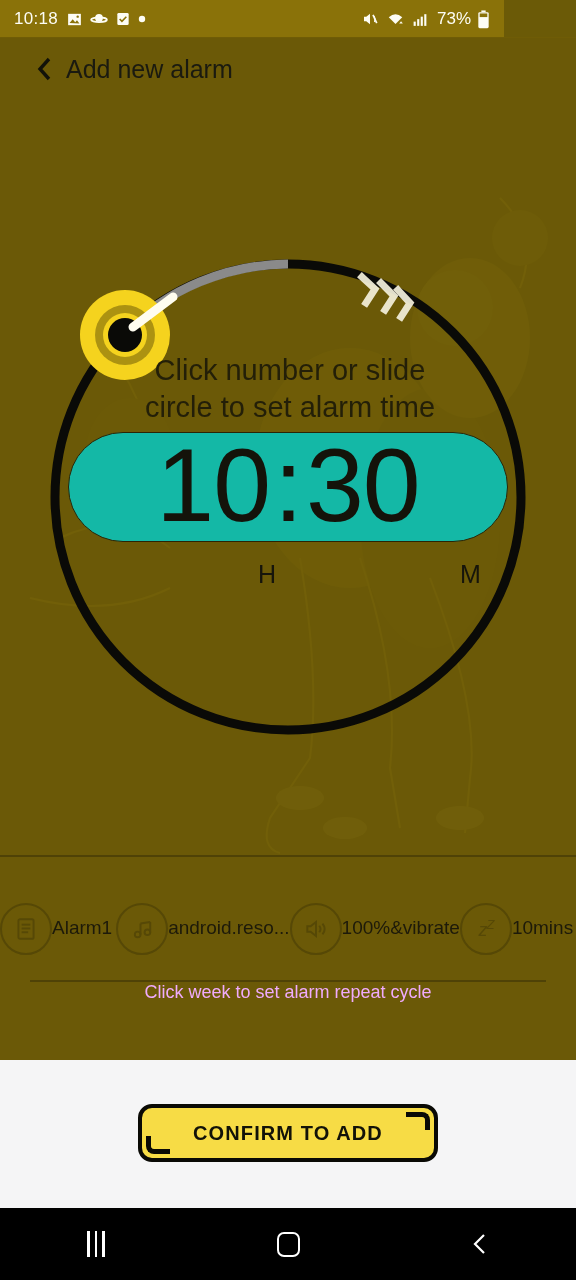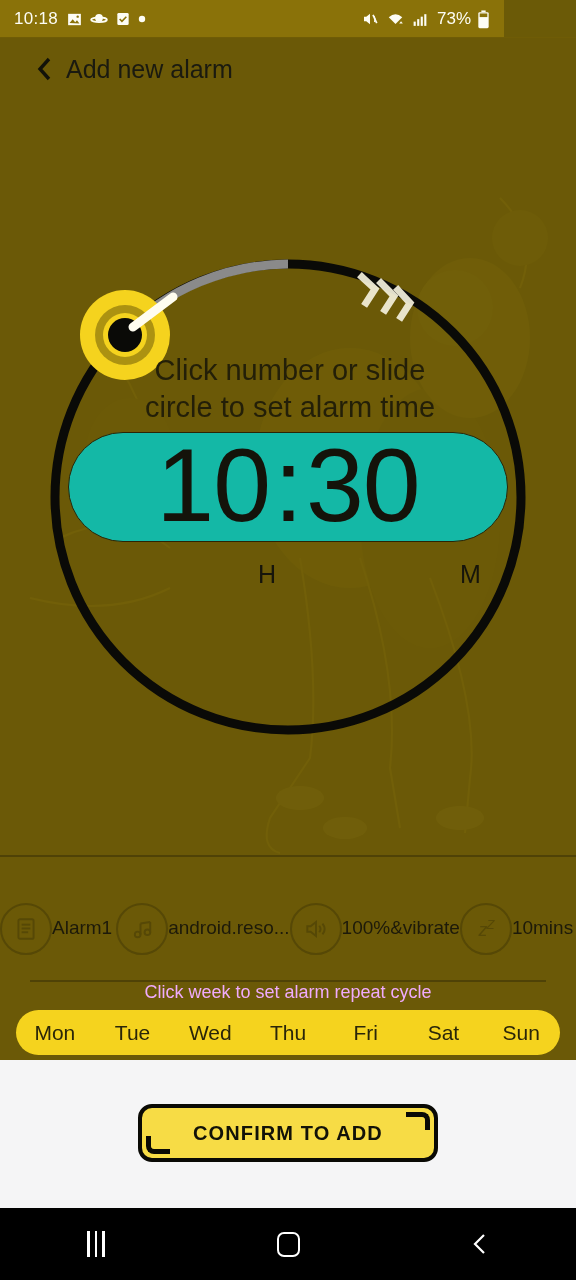--- a/index.html
+++ b/index.html
@@ -317,29 +317,20 @@
         <span class="snooze-txt">
           <span>z</span><sup>Z</sup>
         </span>
       </div>
       <div class="olabel">10mins</div>
     </div>
   </div>
 
   <div id="week-hint-rule"></div>
   <div id="week-hint">Click week to set alarm repeat cycle</div>
-  <div id="week-pill">
-    <div class="day">Mon</div>
-    <div class="day">Tue</div>
-    <div class="day">Wed</div>
-    <div class="day">Thu</div>
-    <div class="day">Fri</div>
-    <div class="day">Sat</div>
-    <div class="day">Sun</div>
-  </div>
 
   <div id="bottom-panel"></div>
   <div id="confirm-wrap">
     <div id="confirm-btn">
       <span class="corner tr"></span>
       <span class="corner bl"></span>
       <span>CONFIRM TO ADD</span>
     </div>
   </div>
 

